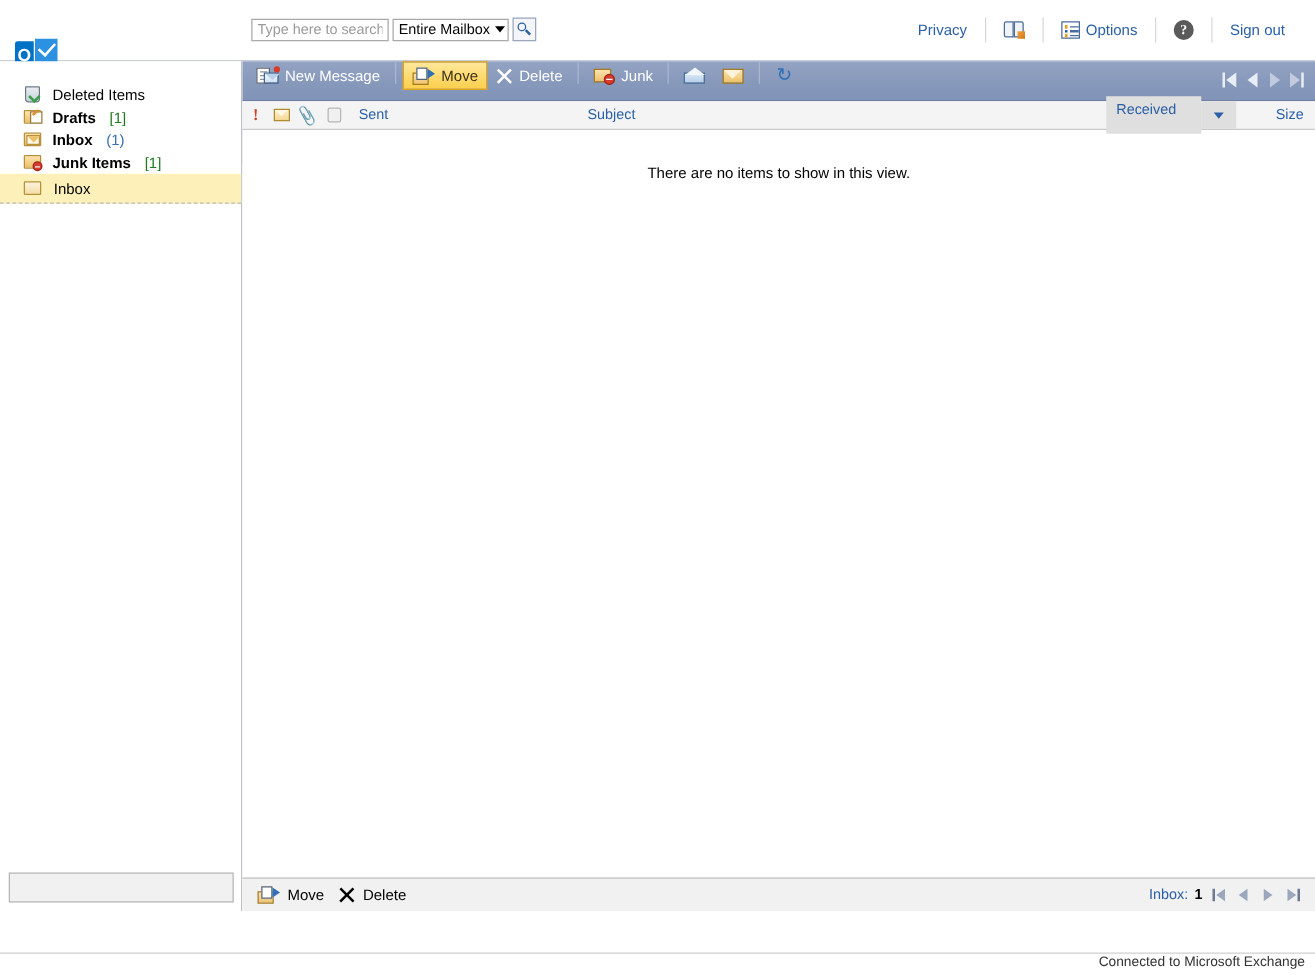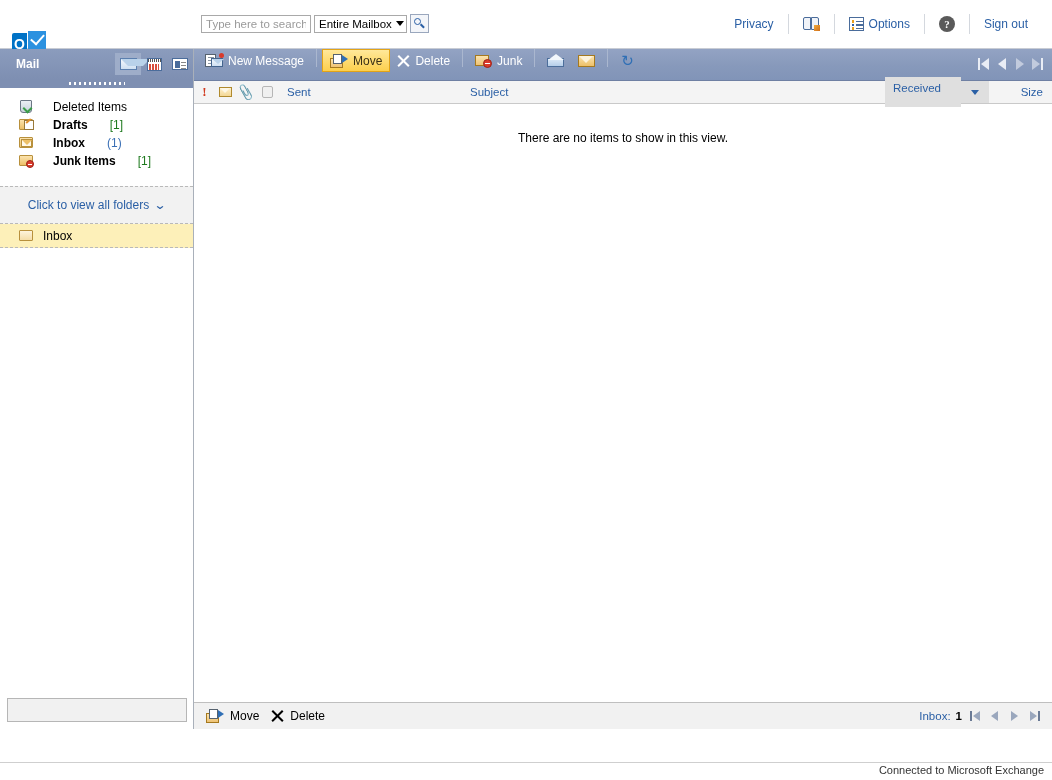--- a/index.html
+++ b/index.html
@@ -301,21 +301,21 @@
 
   #folder-list {
     margin-top: 18px;
     padding: 0 0 0 0;
   }
   .folder-row {
     display: flex;
     align-items: center;
     height: 18px;
     padding-left: 18px;
-    gap: 19px;
+    gap: 8px;
     font-size: 12px;
   }
   .folder-row .fname { color: #000; }
   .folder-row.bold .fname { font-weight: bold; }
   .cnt-green { color: #1f7a1f; margin-left: 3px; }
   .cnt-blue  { color: #3a6fb5; margin-left: 3px; }
 
   .f-ico { width: 16px; height: 14px; position: relative; flex: none; }
   .f-trash {
     position: absolute; left: 2px; top: 0px;
@@ -844,35 +844,20 @@
     </div>
     <div class="vsep"></div>
     <div class="hr-item">
       <span>Sign out</span>
     </div>
   </div>
 </div>
 
 <div id="sidebar">
 
-  <div id="mail-header">
-    <div class="title">Mail</div>
-    <div class="mh-icon active">
-      <span class="env-ico"></span>
-    </div>
-    <div class="mh-icon">
-      <span class="cal-ico"></span>
-    </div>
-    <div class="mh-icon">
-      <span class="card-ico"></span>
-    </div>
-    <div id="mail-grip">
-      <span class="dots"></span>
-    </div>
-  </div>
 
   <div id="folder-list">
 
     <div class="folder-row">
       <span class="f-ico">
           <span class="f-trash"></span>
         </span>
       <span class="fname">Deleted Items</span>
     </div>
 
@@ -898,24 +883,20 @@
       <span class="f-ico">
           <span class="f-folder"></span>
           <span class="f-ban"></span>
         </span>
       <span class="fname">Junk Items</span>
       <span class="cnt-green">[1]</span>
     </div>
 
   </div>
 
-  <div id="view-all">
-    <span>Click to view all folders</span>
-    <span class="dbl-chev">⌄</span>
-  </div>
 
   <div id="inbox-select">
     <span class="f-ico">
         <span class="f-folder plain"></span>
       </span>
     <span>Inbox</span>
   </div>
 
 
   <div id="sidebar-bottom-box"></div>

